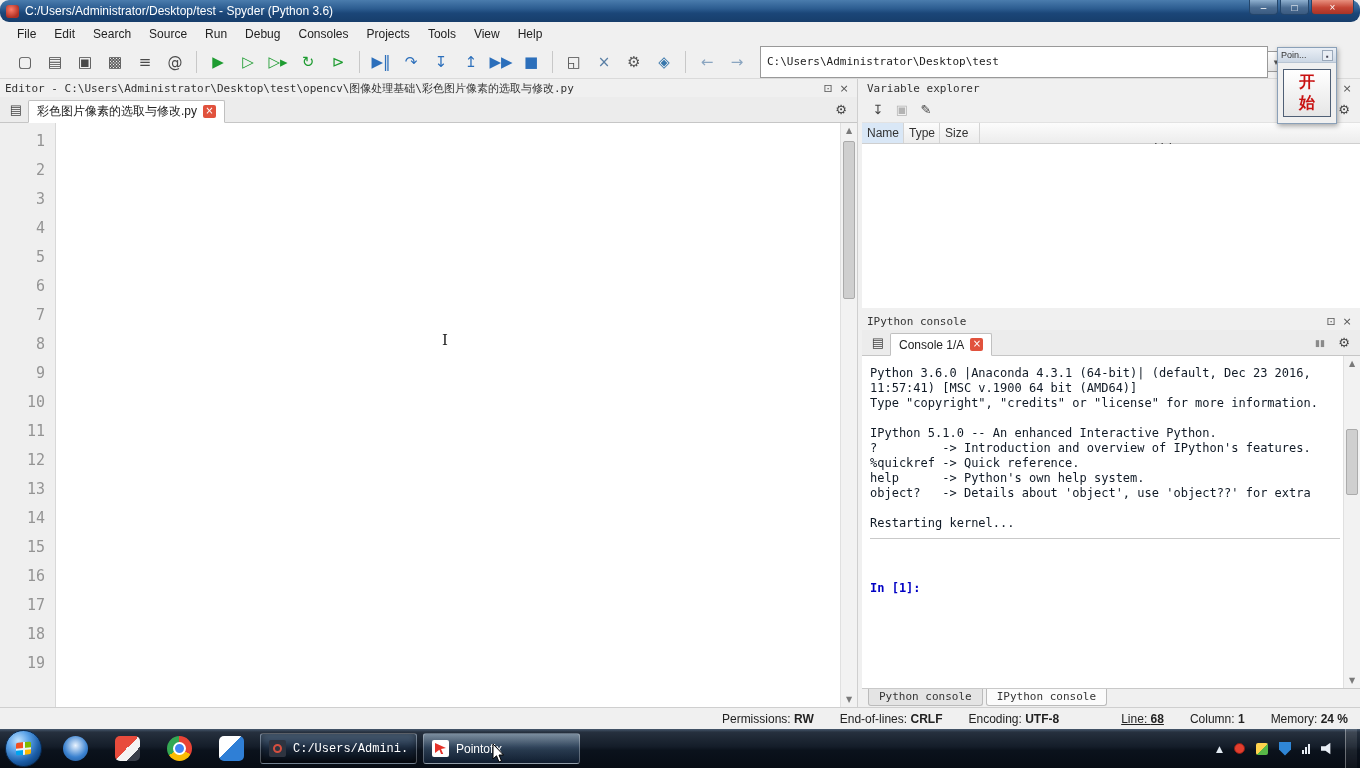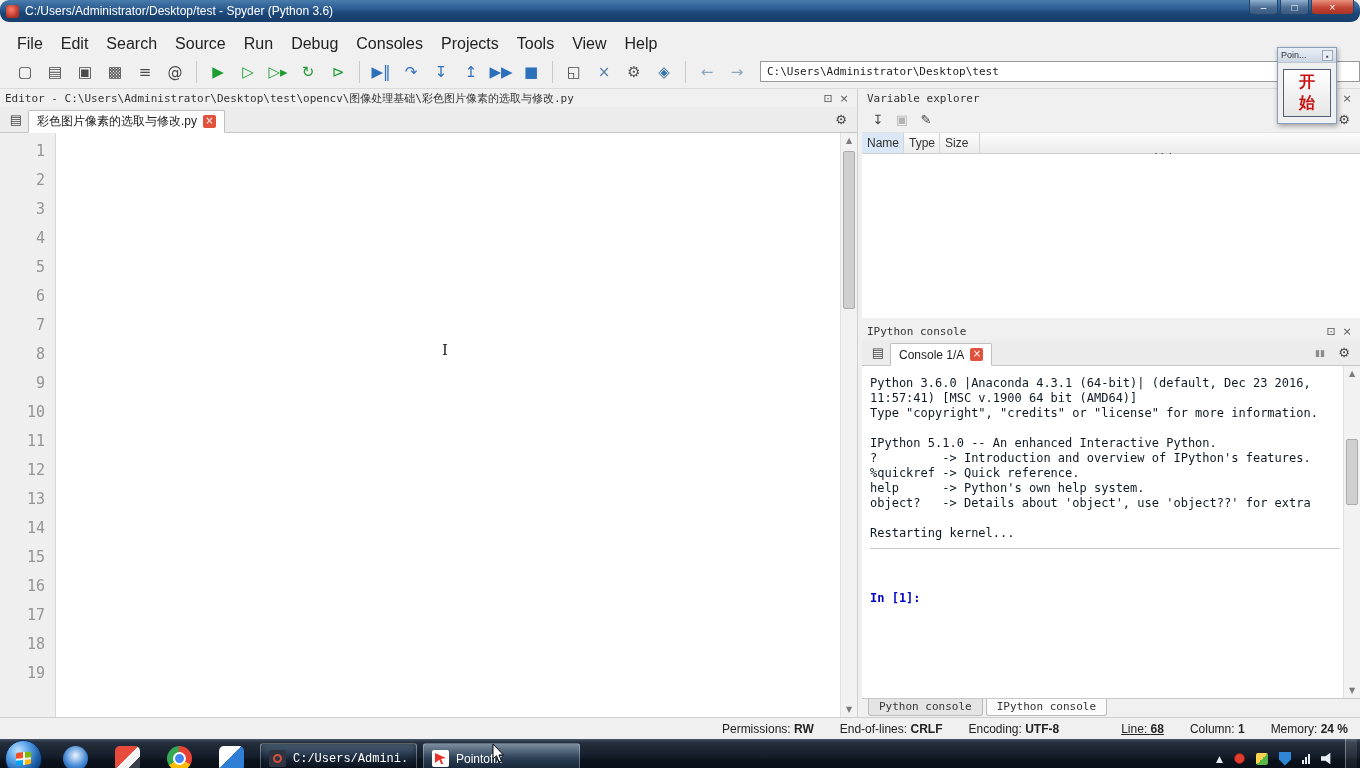--- a/index.html
+++ b/index.html
@@ -19,33 +19,33 @@
   .app-icon { width:13px; height:13px; border-radius:3px; margin-right:6px;
     background:radial-gradient(circle at 40% 35%, #ff7d6a, #b03024 70%); flex:0 0 auto; }
   .win-controls { position:absolute; right:6px; top:0; display:flex; }
   .wbtn { min-width:29px; height:15px; margin-left:2px; display:flex; align-items:center; justify-content:center;
     font-size:10px; color:#fff; border:1px solid #24466b; border-top:none; border-radius:0 0 4px 4px;
     background:linear-gradient(#8fb0cf,#4a6c92 55%,#3a5a80); }
   .wbtn.close { min-width:43px; background:linear-gradient(#e8907f,#c44434 55%,#a83326); }
 
   
   .menubar { height:23px; background:#f0f0f0; display:flex; align-items:center; padding-left:8px;
-    font-size:16px; color:#222;margin-top:10px; }
+    font-size:12px; color:#222; }
   .menu-item { padding:3px 9px; }
 
   
   .toolbar { height:34px; background:#f0f0f0; border-bottom:1px solid #dadada;
     display:flex; align-items:center; padding-left:10px; }
   .tbtn { width:30px; height:26px; display:flex; align-items:center; justify-content:center;
     font-family:"DejaVu Sans", sans-serif; font-size:15px; color:#444; flex:0 0 auto; }
   .tbtn.small { width:24px; height:20px; font-size:13px; }
   .tbtn.disabled { opacity:.35; }
   .tsep { width:1px; height:22px; background:#c8c8c8; margin:0 6px; flex:0 0 auto; }
   .addr { display:flex; align-items:center; margin-left:8px; }
-  .addr input { width:600px; height:21px; border:1px solid #999; padding:4px 6px; color:#222;
+  .addr input { width:508px; height:21px; border:1px solid #999; padding:15px 6px; color:#222;
     font:11px "DejaVu Sans Mono", monospace; background:#fff; }
   .addr .drop { width:17px; height:21px; border:1px solid #999; border-left:none; font-size:9px; color:#555;
     display:flex; align-items:center; justify-content:center; background:linear-gradient(#fdfdfd,#e4e4e4); }
   .up-btn { width:26px; text-align:center; font-size:16px; font-weight:bold; color:#d78a1e; }
 
   
   .main { display:flex; height:628px; background:#f0f0f0; }
   .editor-pane { width:858px; display:flex; flex-direction:column; background:#ef4444; border-right:1px solid #cfcfcf; }
   .vsplit { width:4px; background:#f0f0f0; }
   .right-col { flex:1; display:flex; flex-direction:column; min-width:0; }

